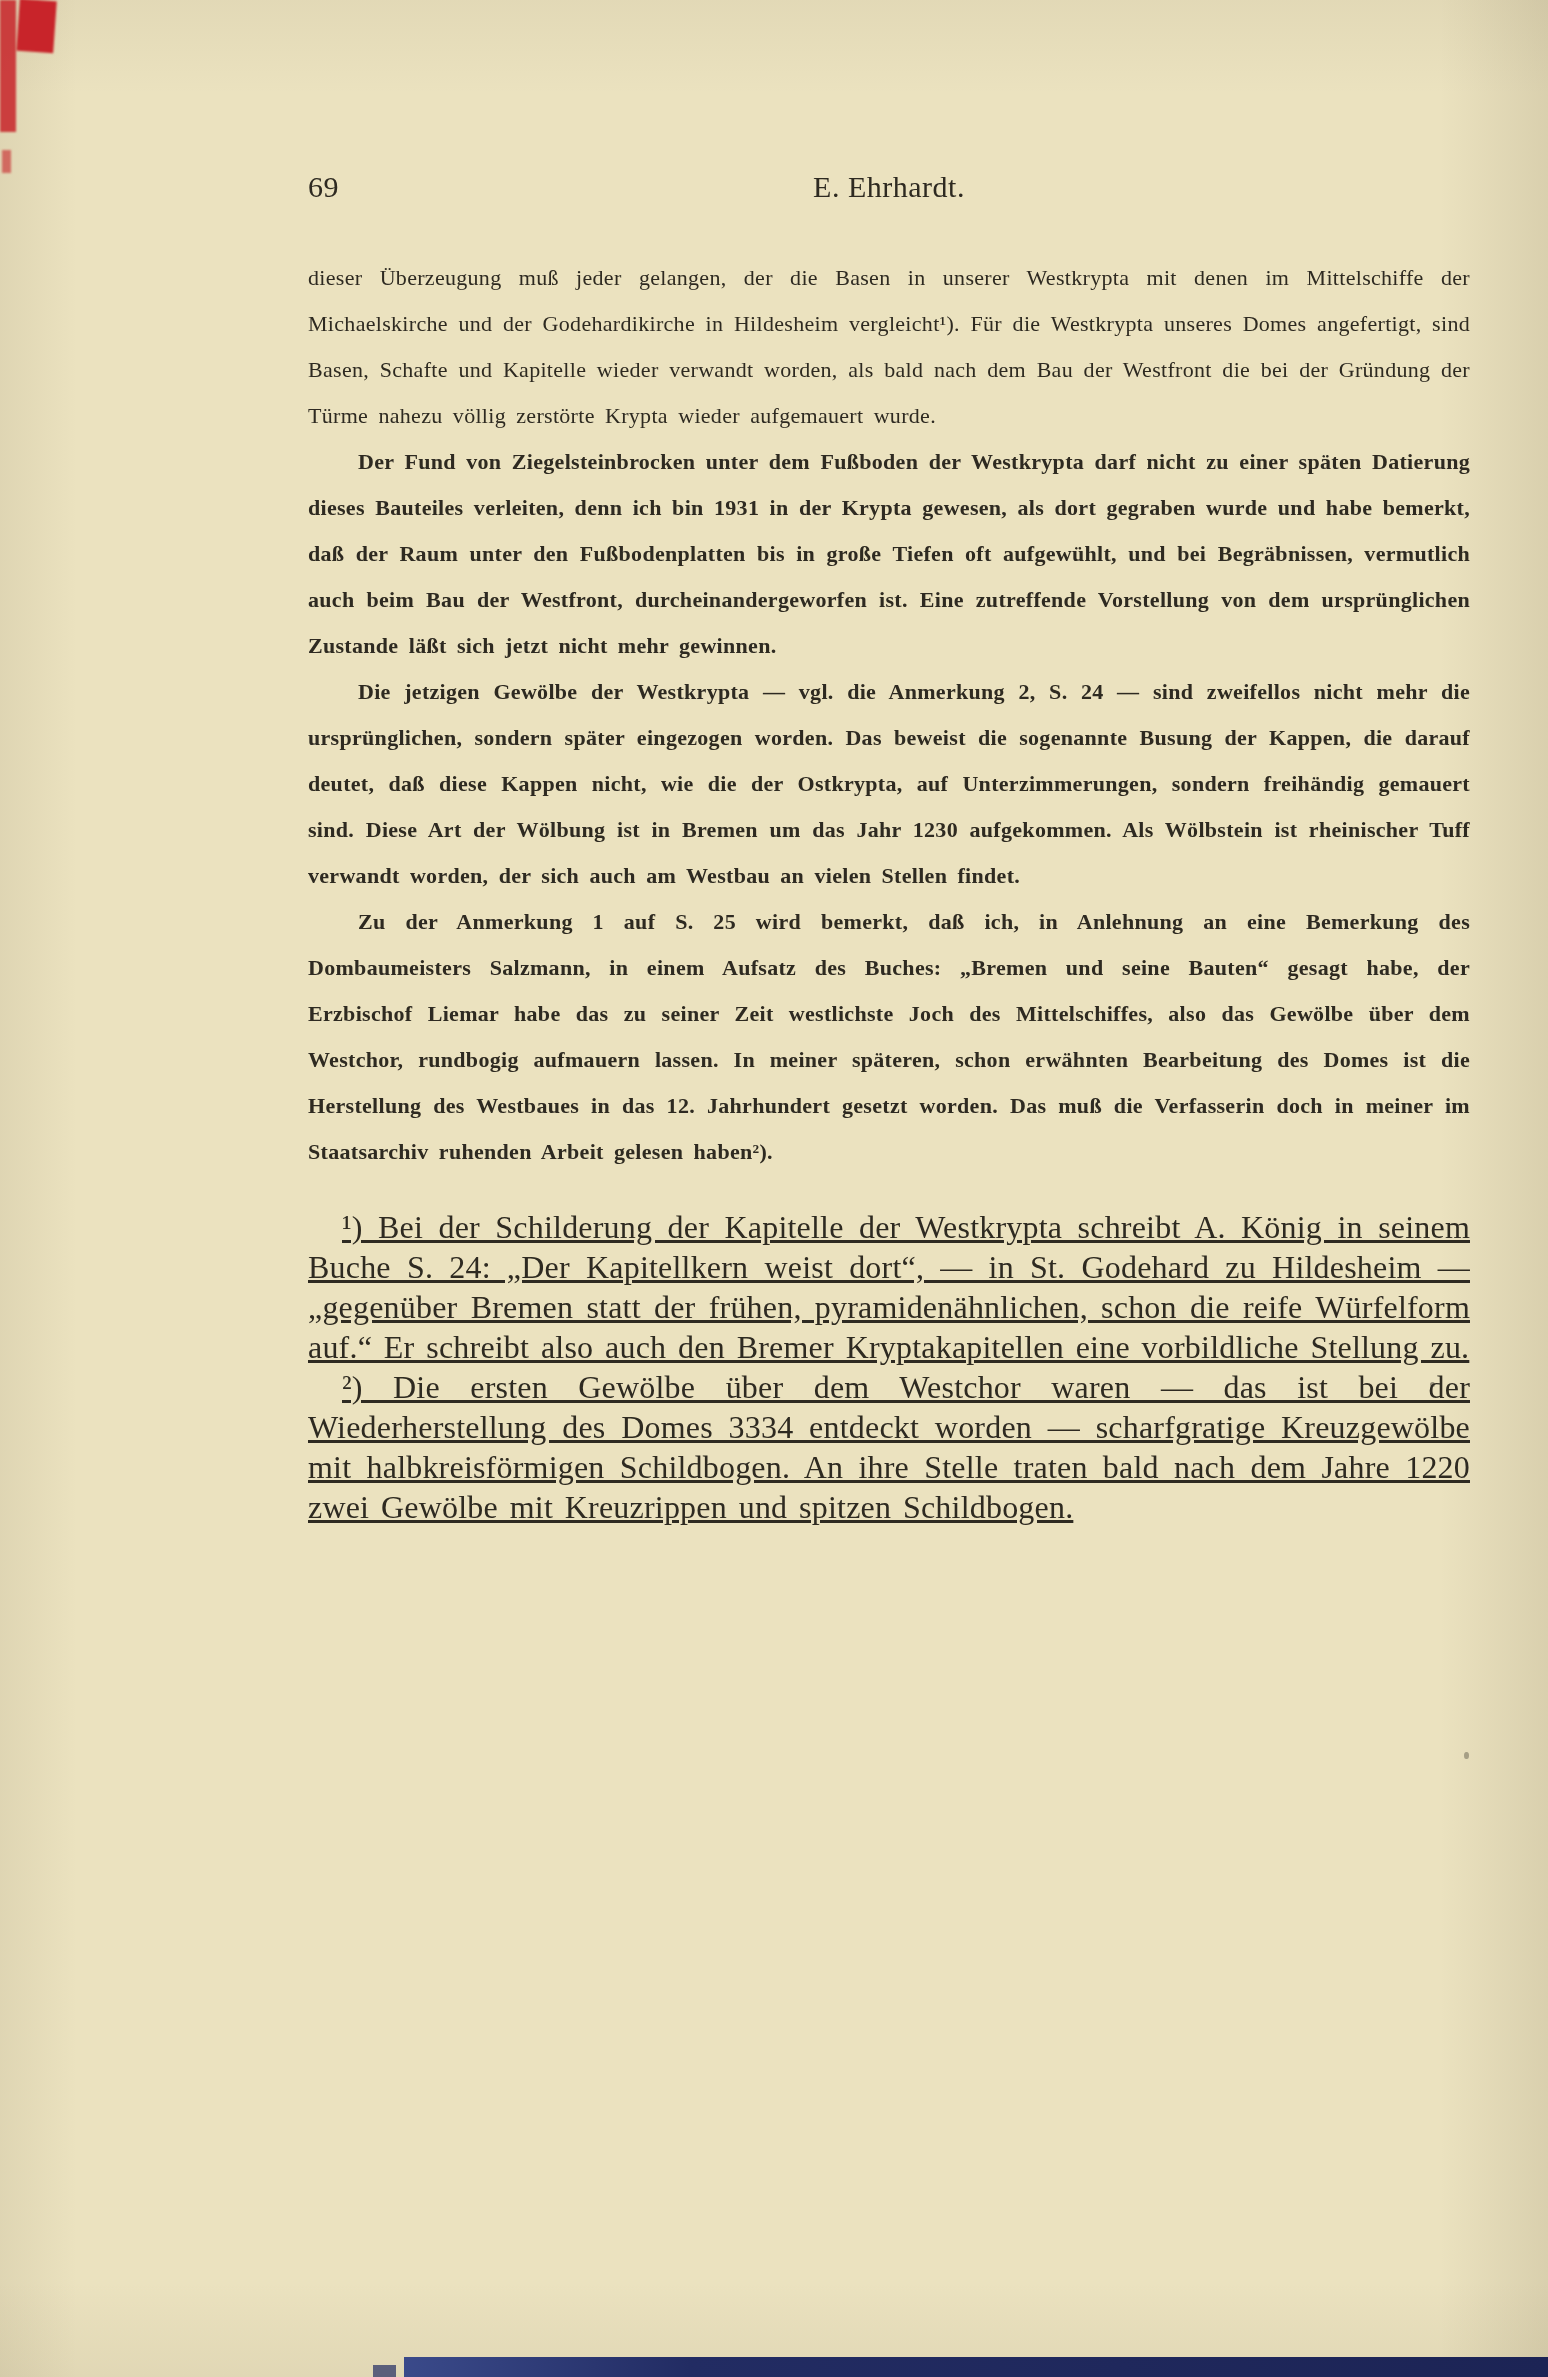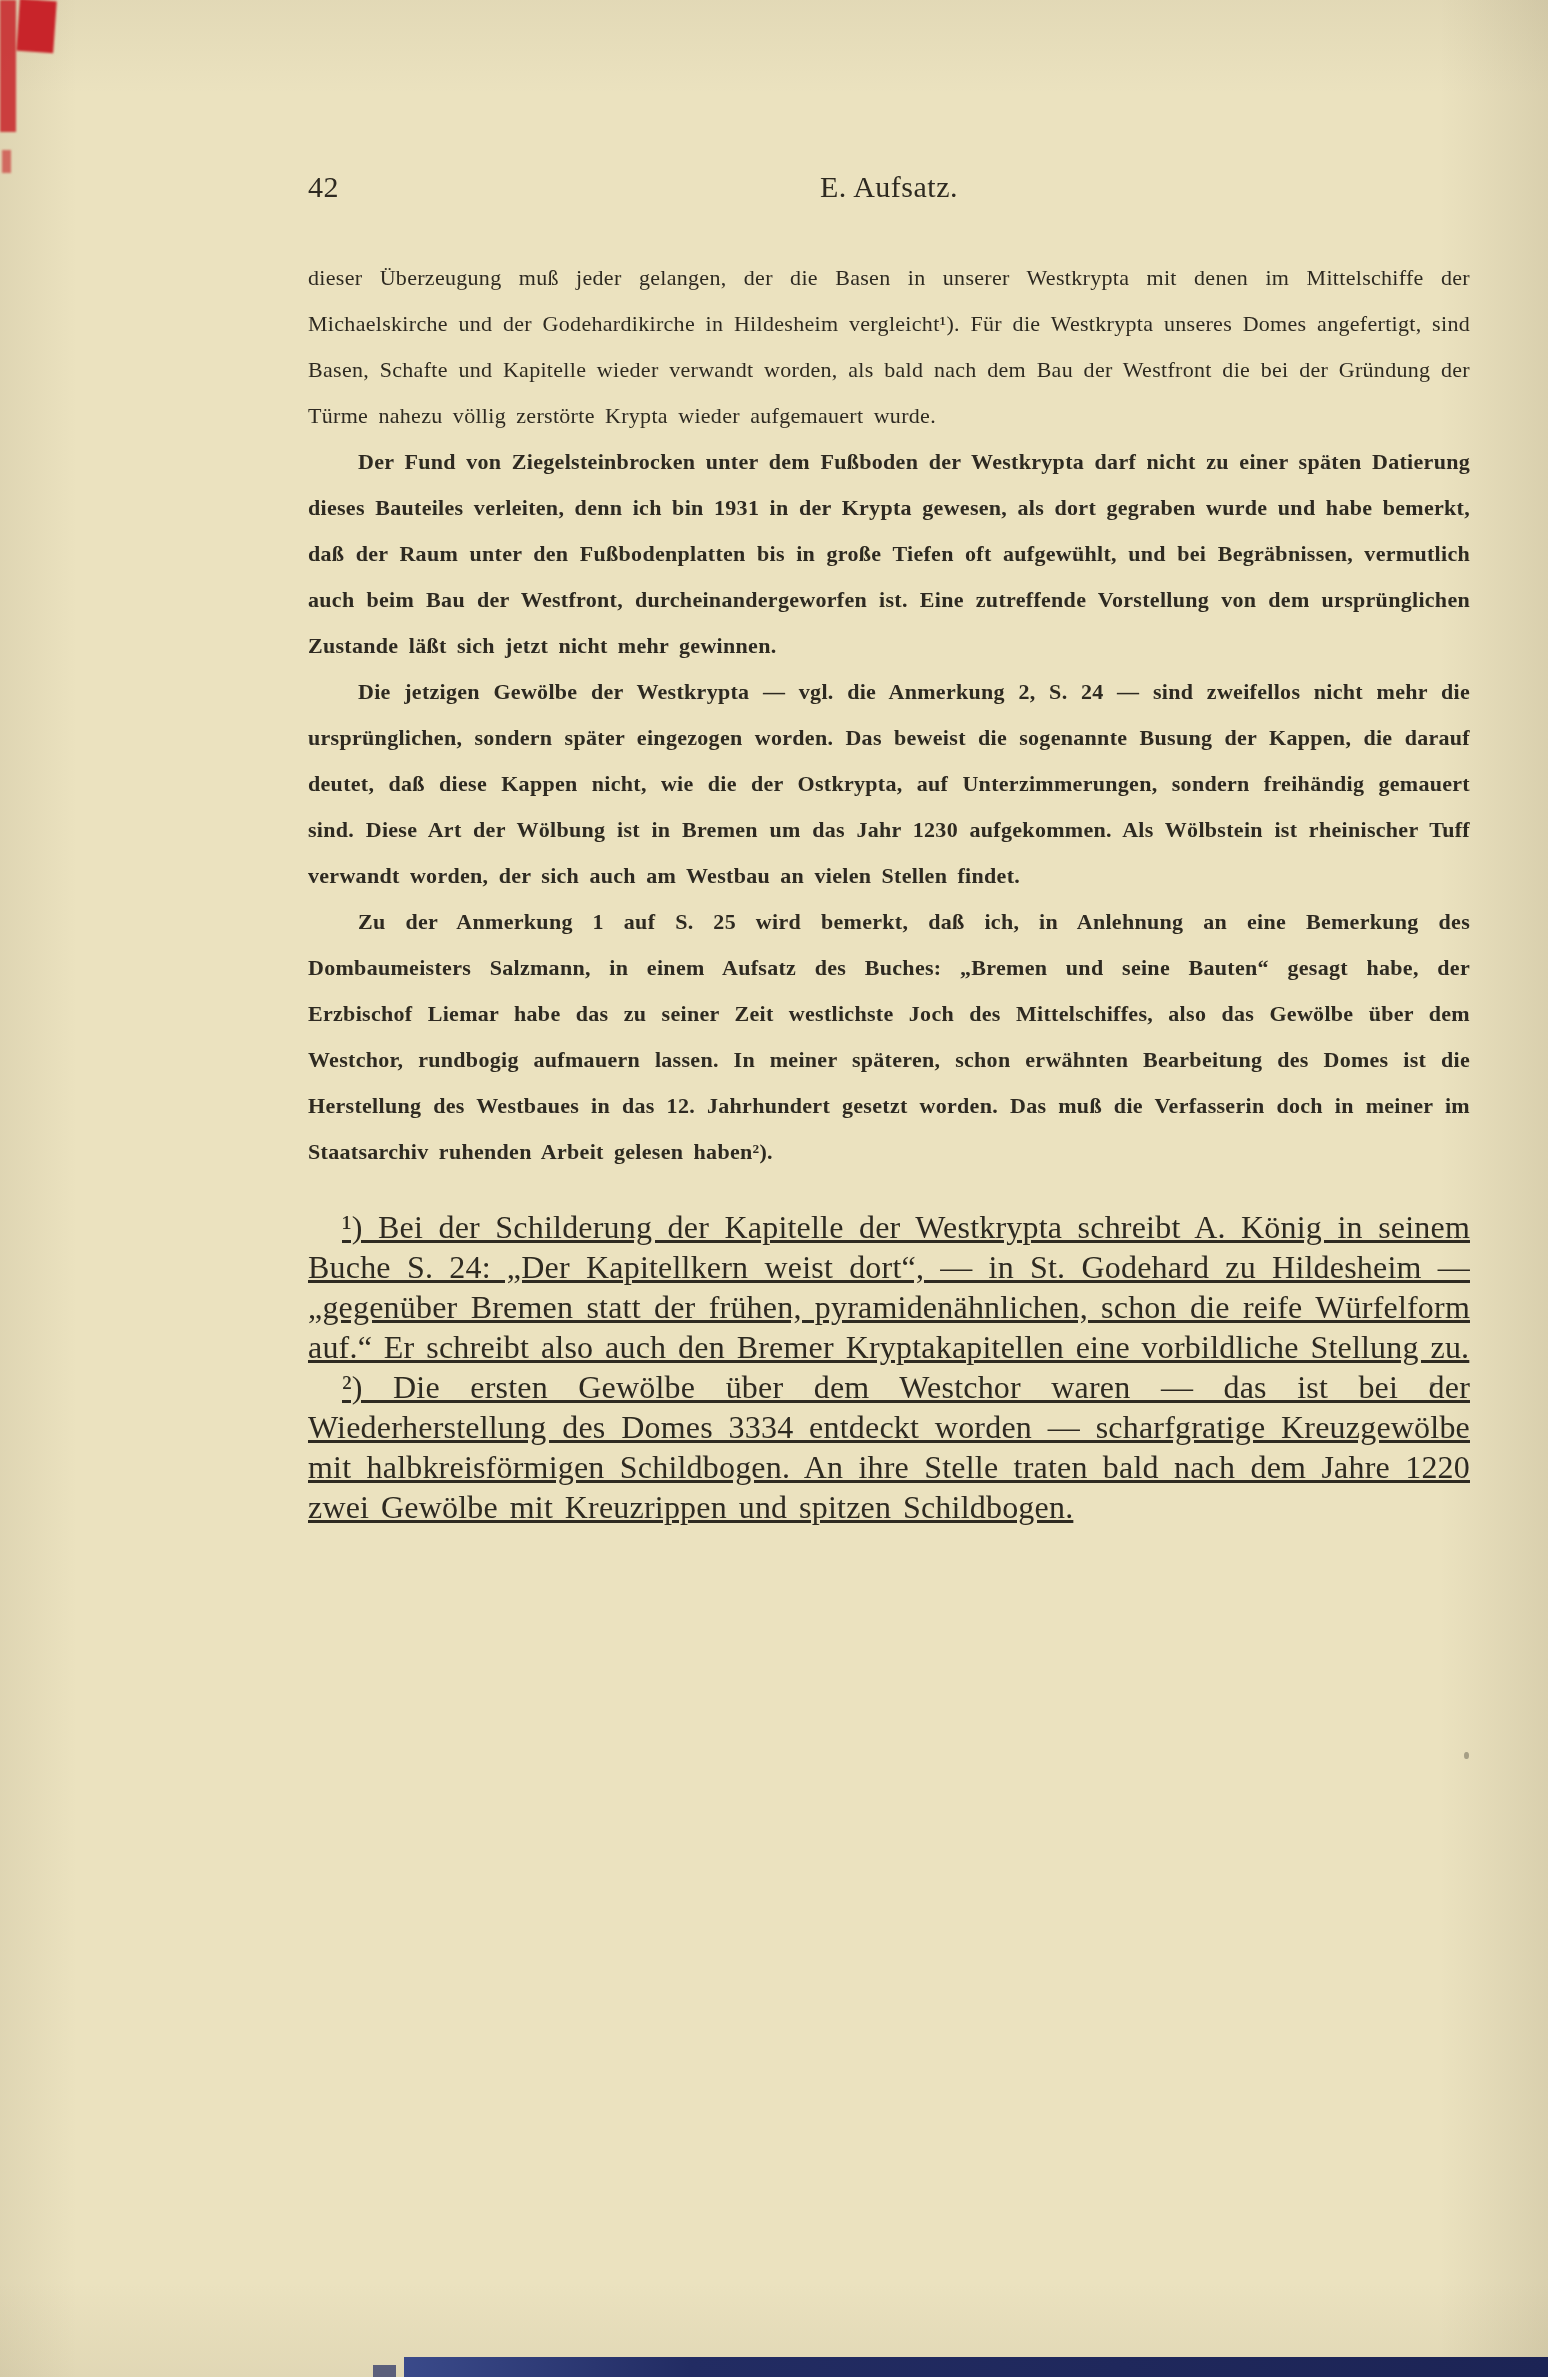--- a/index.html
+++ b/index.html
@@ -111,22 +111,22 @@
   <div class="artifact red-2"></div>
   <div class="artifact red-3"></div>
   <div class="artifact navy"></div>
   <div class="artifact navy-stub"></div>
   <div class="artifact speck-1"></div>
   <div class="artifact speck-2"></div>
 
   <div class="content">
 
     <div class="header">
-      <span class="pagenum">42</span>
-      <span class="running">E. Aufsatz.</span>
+      <span class="pagenum">69</span>
+      <span class="running">E. Ehrhardt.</span>
     </div>
 
     <div class="body-text">
         <p class="para">dieser Überzeugung muß jeder gelangen, der die Basen in unserer Westkrypta mit denen im Mittelschiffe der Michaelskirche und der Godehardikirche in Hildesheim vergleicht¹). Für die Westkrypta unseres Domes angefertigt, sind Basen, Schafte und Kapitelle wieder verwandt worden, als bald nach dem Bau der Westfront die bei der Gründung der Türme nahezu völlig zerstörte Krypta wieder aufgemauert wurde.</p>
         <p class="para indent">Der Fund von Ziegelsteinbrocken unter dem Fußboden der Westkrypta darf nicht zu einer späten Datierung dieses Bauteiles verleiten, denn ich bin 1931 in der Krypta gewesen, als dort gegraben wurde und habe bemerkt, daß der Raum unter den Fußbodenplatten bis in große Tiefen oft aufgewühlt, und bei Begräbnissen, vermutlich auch beim Bau der Westfront, durcheinandergeworfen ist. Eine zutreffende Vorstellung von dem ursprünglichen Zustande läßt sich jetzt nicht mehr gewinnen.</p>
         <p class="para indent">Die jetzigen Gewölbe der Westkrypta — vgl. die Anmerkung 2, S. 24 — sind zweifellos nicht mehr die ursprünglichen, sondern später eingezogen worden. Das beweist die sogenannte Busung der Kappen, die darauf deutet, daß diese Kappen nicht, wie die der Ostkrypta, auf Unterzimmerungen, sondern freihändig gemauert sind. Diese Art der Wölbung ist in Bremen um das Jahr 1230 aufgekommen. Als Wölbstein ist rheinischer Tuff verwandt worden, der sich auch am Westbau an vielen Stellen findet.</p>
         <p class="para indent">Zu der Anmerkung 1 auf S. 25 wird bemerkt, daß ich, in Anlehnung an eine Bemerkung des Dombaumeisters Salzmann, in einem Aufsatz des Buches: „Bremen und seine Bauten“ gesagt habe, der Erzbischof Liemar habe das zu seiner Zeit westlichste Joch des Mittelschiffes, also das Gewölbe über dem Westchor, rundbogig aufmauern lassen. In meiner späteren, schon erwähnten Bearbeitung des Domes ist die Herstellung des Westbaues in das 12. Jahrhundert gesetzt worden. Das muß die Verfasserin doch in meiner im Staatsarchiv ruhenden Arbeit gelesen haben²).</p>
       </div>
 
     <div class="footnotes">

